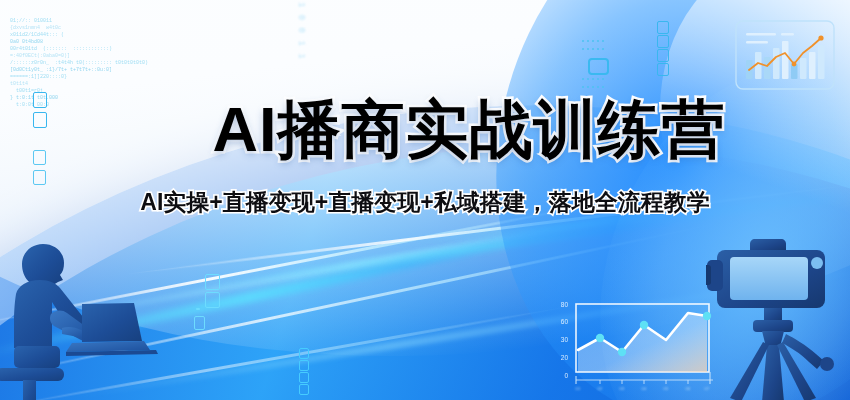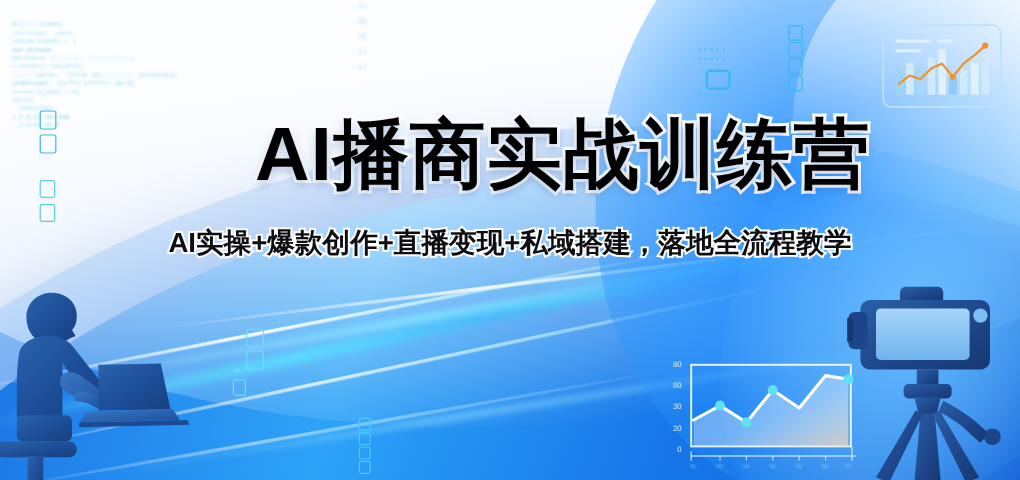--- a/index.html
+++ b/index.html
@@ -238,21 +238,21 @@
       <rect x="65" y="38" width="6.5" height="21" rx="1" fill="#cfe9fd"></rect>
       <rect x="74" y="32" width="6.5" height="27" rx="1" fill="#dff0fe"></rect>
       <rect x="83" y="25" width="6.5" height="34" rx="1" fill="#cfe9fd"></rect>
       <polyline points="14,50 23,43 32,46 41,37 50,33 59,44 68,33 77,26 86,18" fill="none" stroke="#f0912a" stroke-width="1.8" stroke-linejoin="round" stroke-linecap="round"></polyline>
       <circle cx="59" cy="44" r="2.4" fill="#f0912a"></circle>
       <circle cx="86" cy="18" r="2.6" fill="#f0912a"></circle>
     </svg>
   </div>
 
   <div class="headline">AI播商实战训练营</div>
-  <div class="subline">AI实操+爆款创作+直播变现+私域搭建，落地全流程教学</div>
+  <div class="subline">AI实操+直播变现+直播变现+私域搭建，落地全流程教学</div>
 
   <div class="personSvg">
     <svg width="185" height="170" viewBox="0 0 185 170">
       <defs>
         <linearGradient id="navy" x1="0" y1="0" x2="1" y2="1">
           <stop offset="0%" stop-color="#2a63ad"></stop>
           <stop offset="55%" stop-color="#1d4d97"></stop>
           <stop offset="100%" stop-color="#17407f"></stop>
         </linearGradient>
         <linearGradient id="navy2" x1="0" y1="0" x2="1" y2="1">

